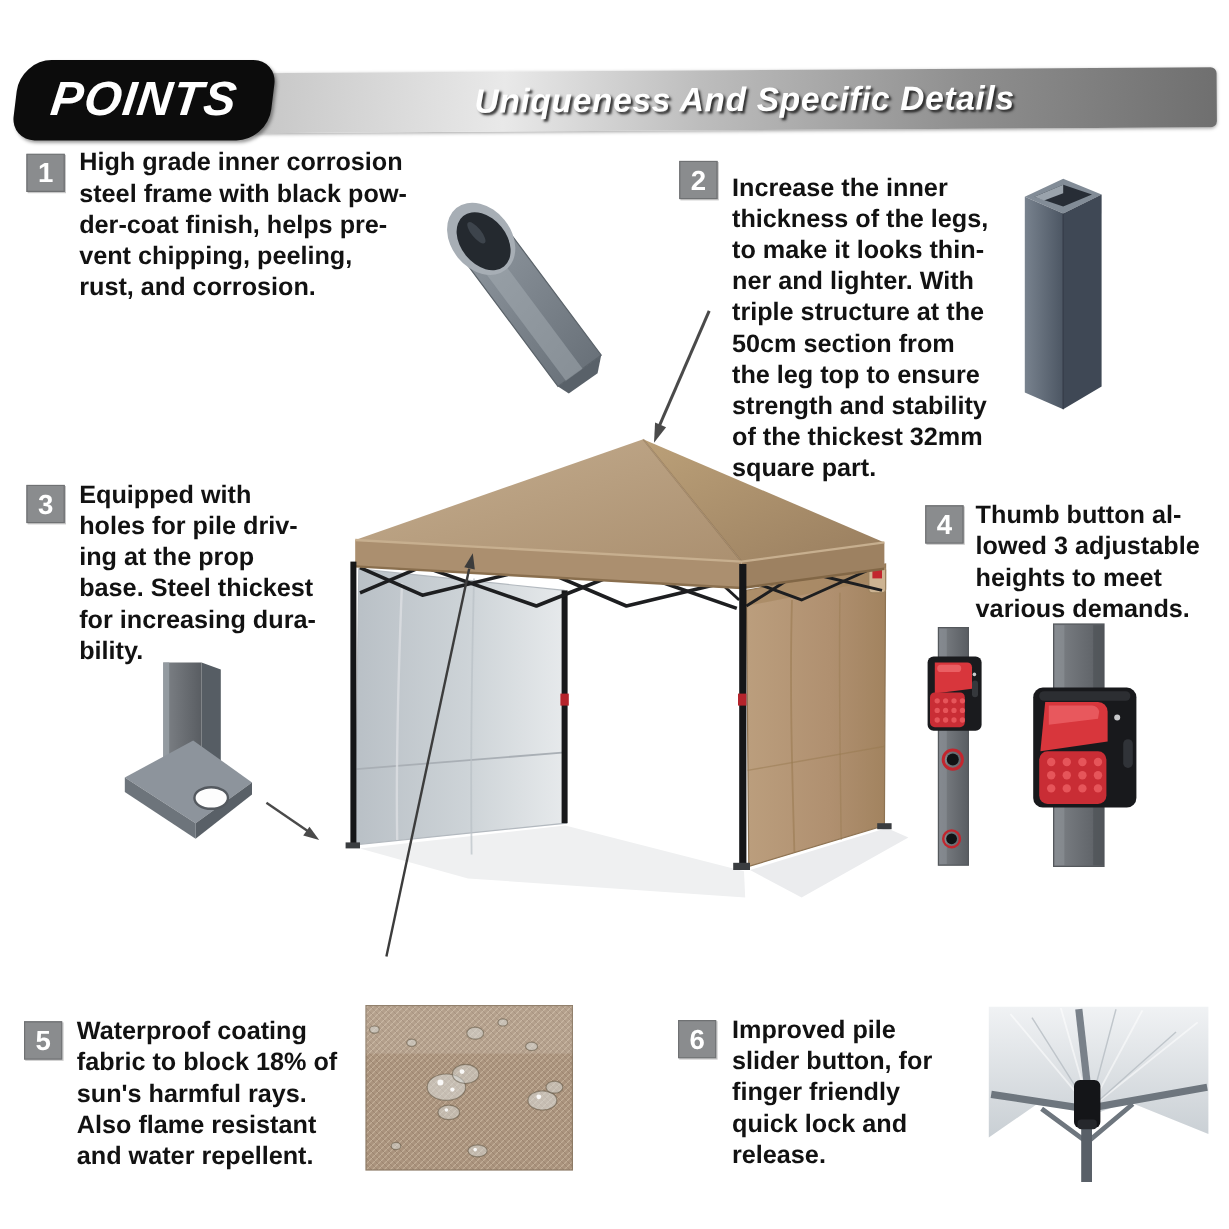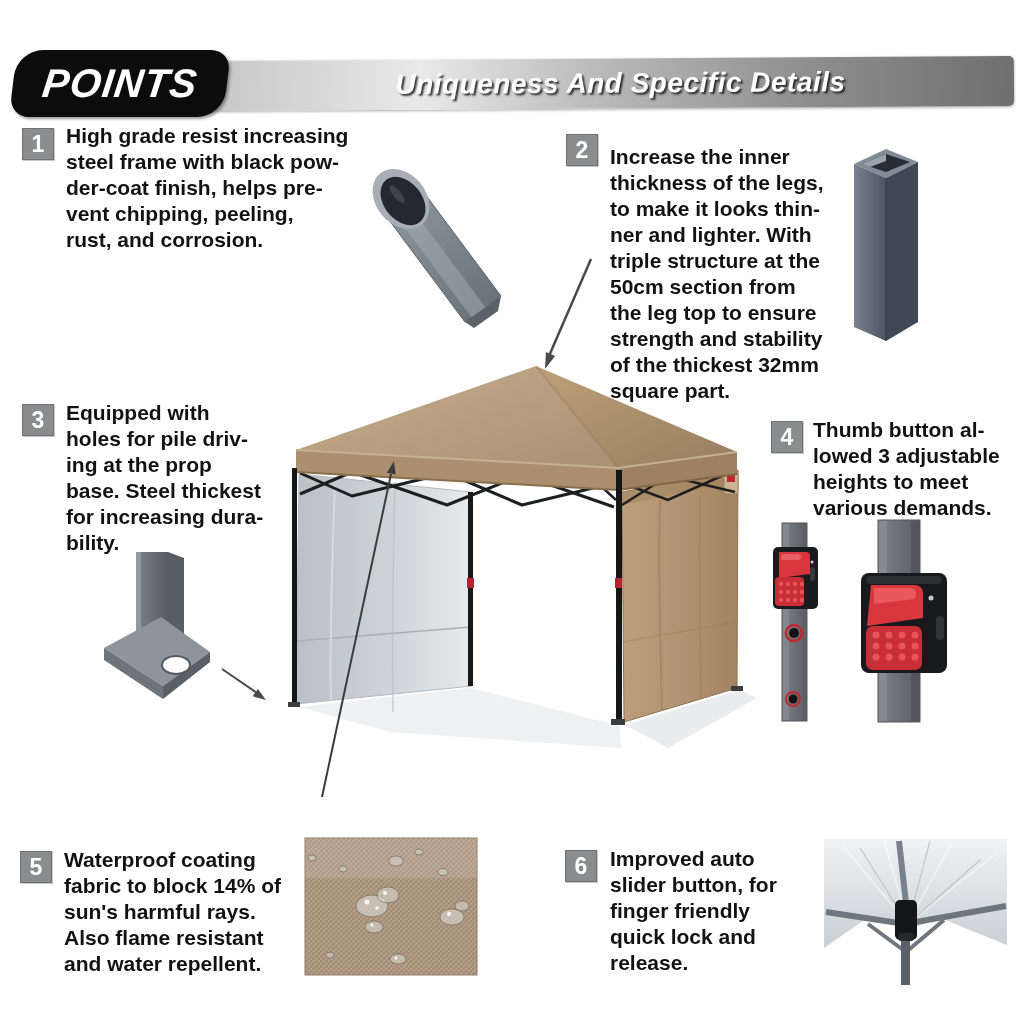--- a/index.html
+++ b/index.html
@@ -36,21 +36,21 @@
 
   <div class="banner-bar">
     <div class="banner-title">Uniqueness And Specific Details</div>
   </div>
   <div class="banner-points-box">
     <span>POINTS</span>
   </div>
 
   <div>
     <div class="badge b1">1</div>
-    <div class="ftext t1">High grade resist increasing
+    <div class="ftext t1">High grade inner corrosion
 steel frame with black pow-
 der-coat finish, helps pre-
 vent chipping, peeling,
 rust, and corrosion.</div>
   </div>
   <div>
     <div class="badge b2">2</div>
     <div class="ftext t2">Increase the inner
 thickness of the legs,
 to make it looks thin-
@@ -74,28 +74,28 @@
   <div>
     <div class="badge b4">4</div>
     <div class="ftext t4">Thumb button al-
 lowed 3 adjustable
 heights to meet
 various demands.</div>
   </div>
   <div>
     <div class="badge b5">5</div>
     <div class="ftext t5">Waterproof coating
-fabric to block 14% of
+fabric to block 18% of
 sun's harmful rays.
 Also flame resistant
 and water repellent.</div>
   </div>
   <div>
     <div class="badge b6">6</div>
-    <div class="ftext t6">Improved auto
+    <div class="ftext t6">Improved pile
 slider button, for
 finger friendly
 quick lock and
 release.</div>
   </div>
 
   <svg class="art" width="1024" height="1024" viewBox="0 0 1024 1024">
     <defs>
       <linearGradient id="gRoofL" x1="0" y1="0" x2="1" y2="1">
         <stop offset="0" stop-color="#c4ad8f"></stop>

